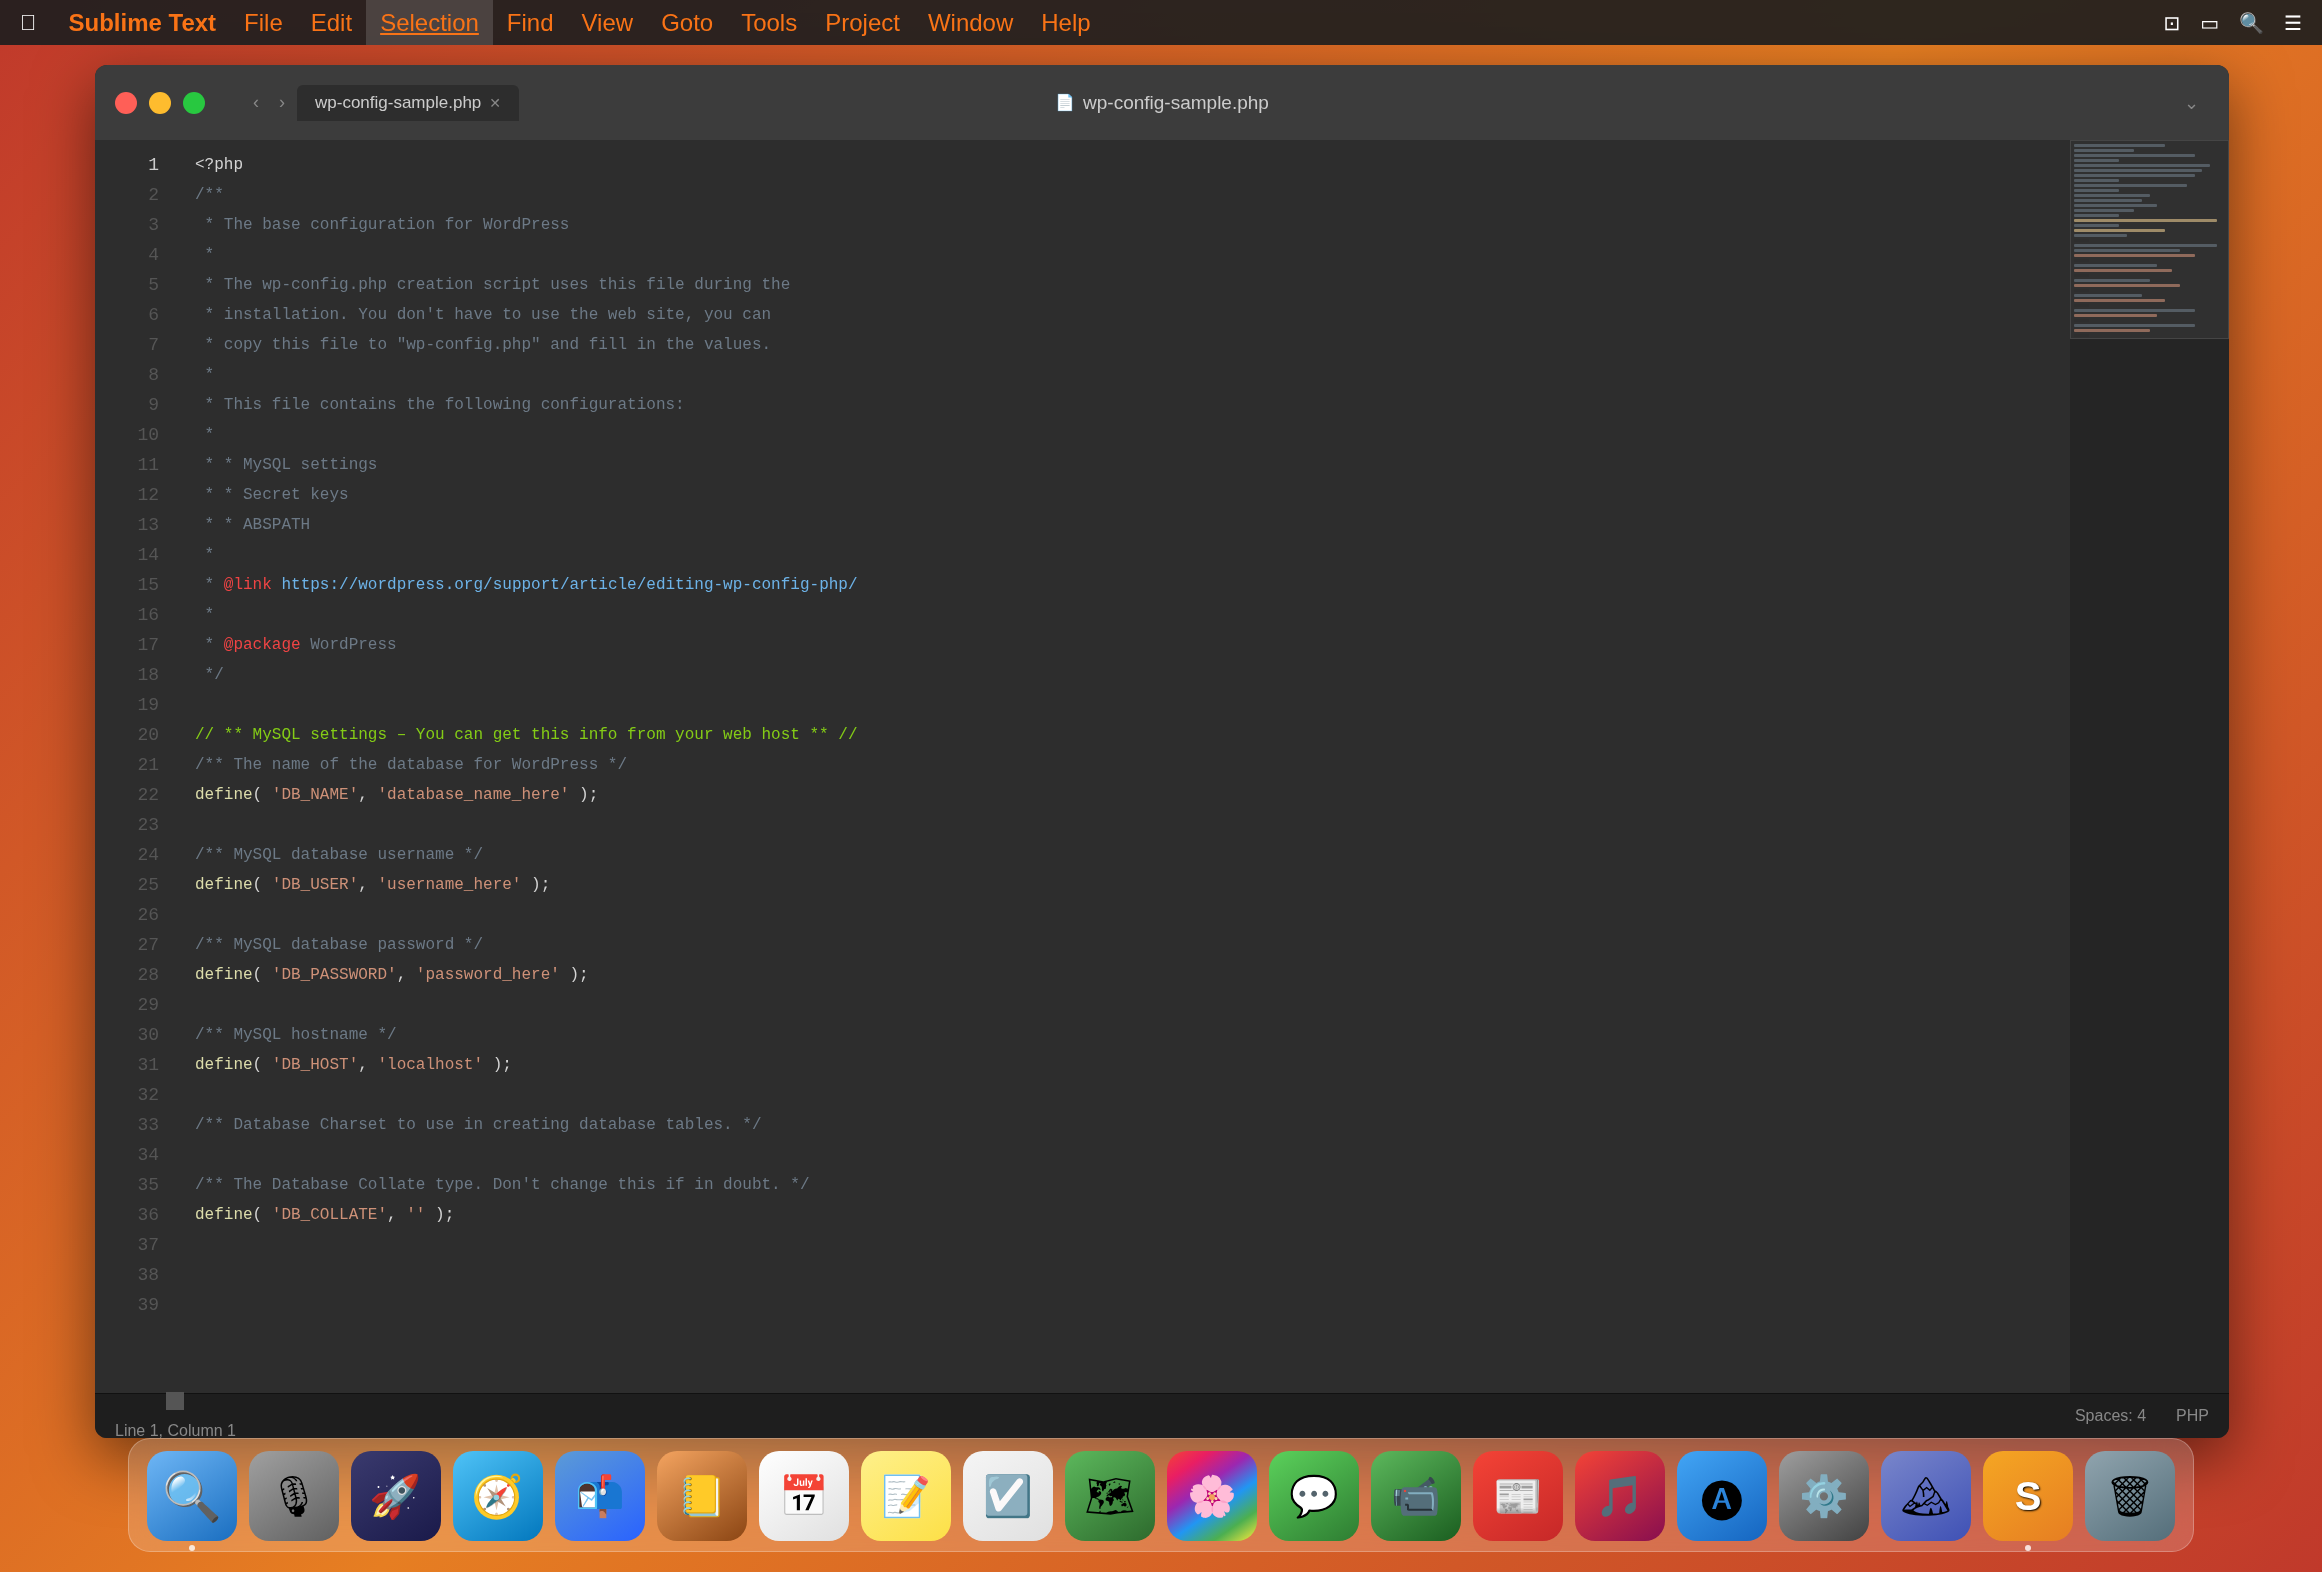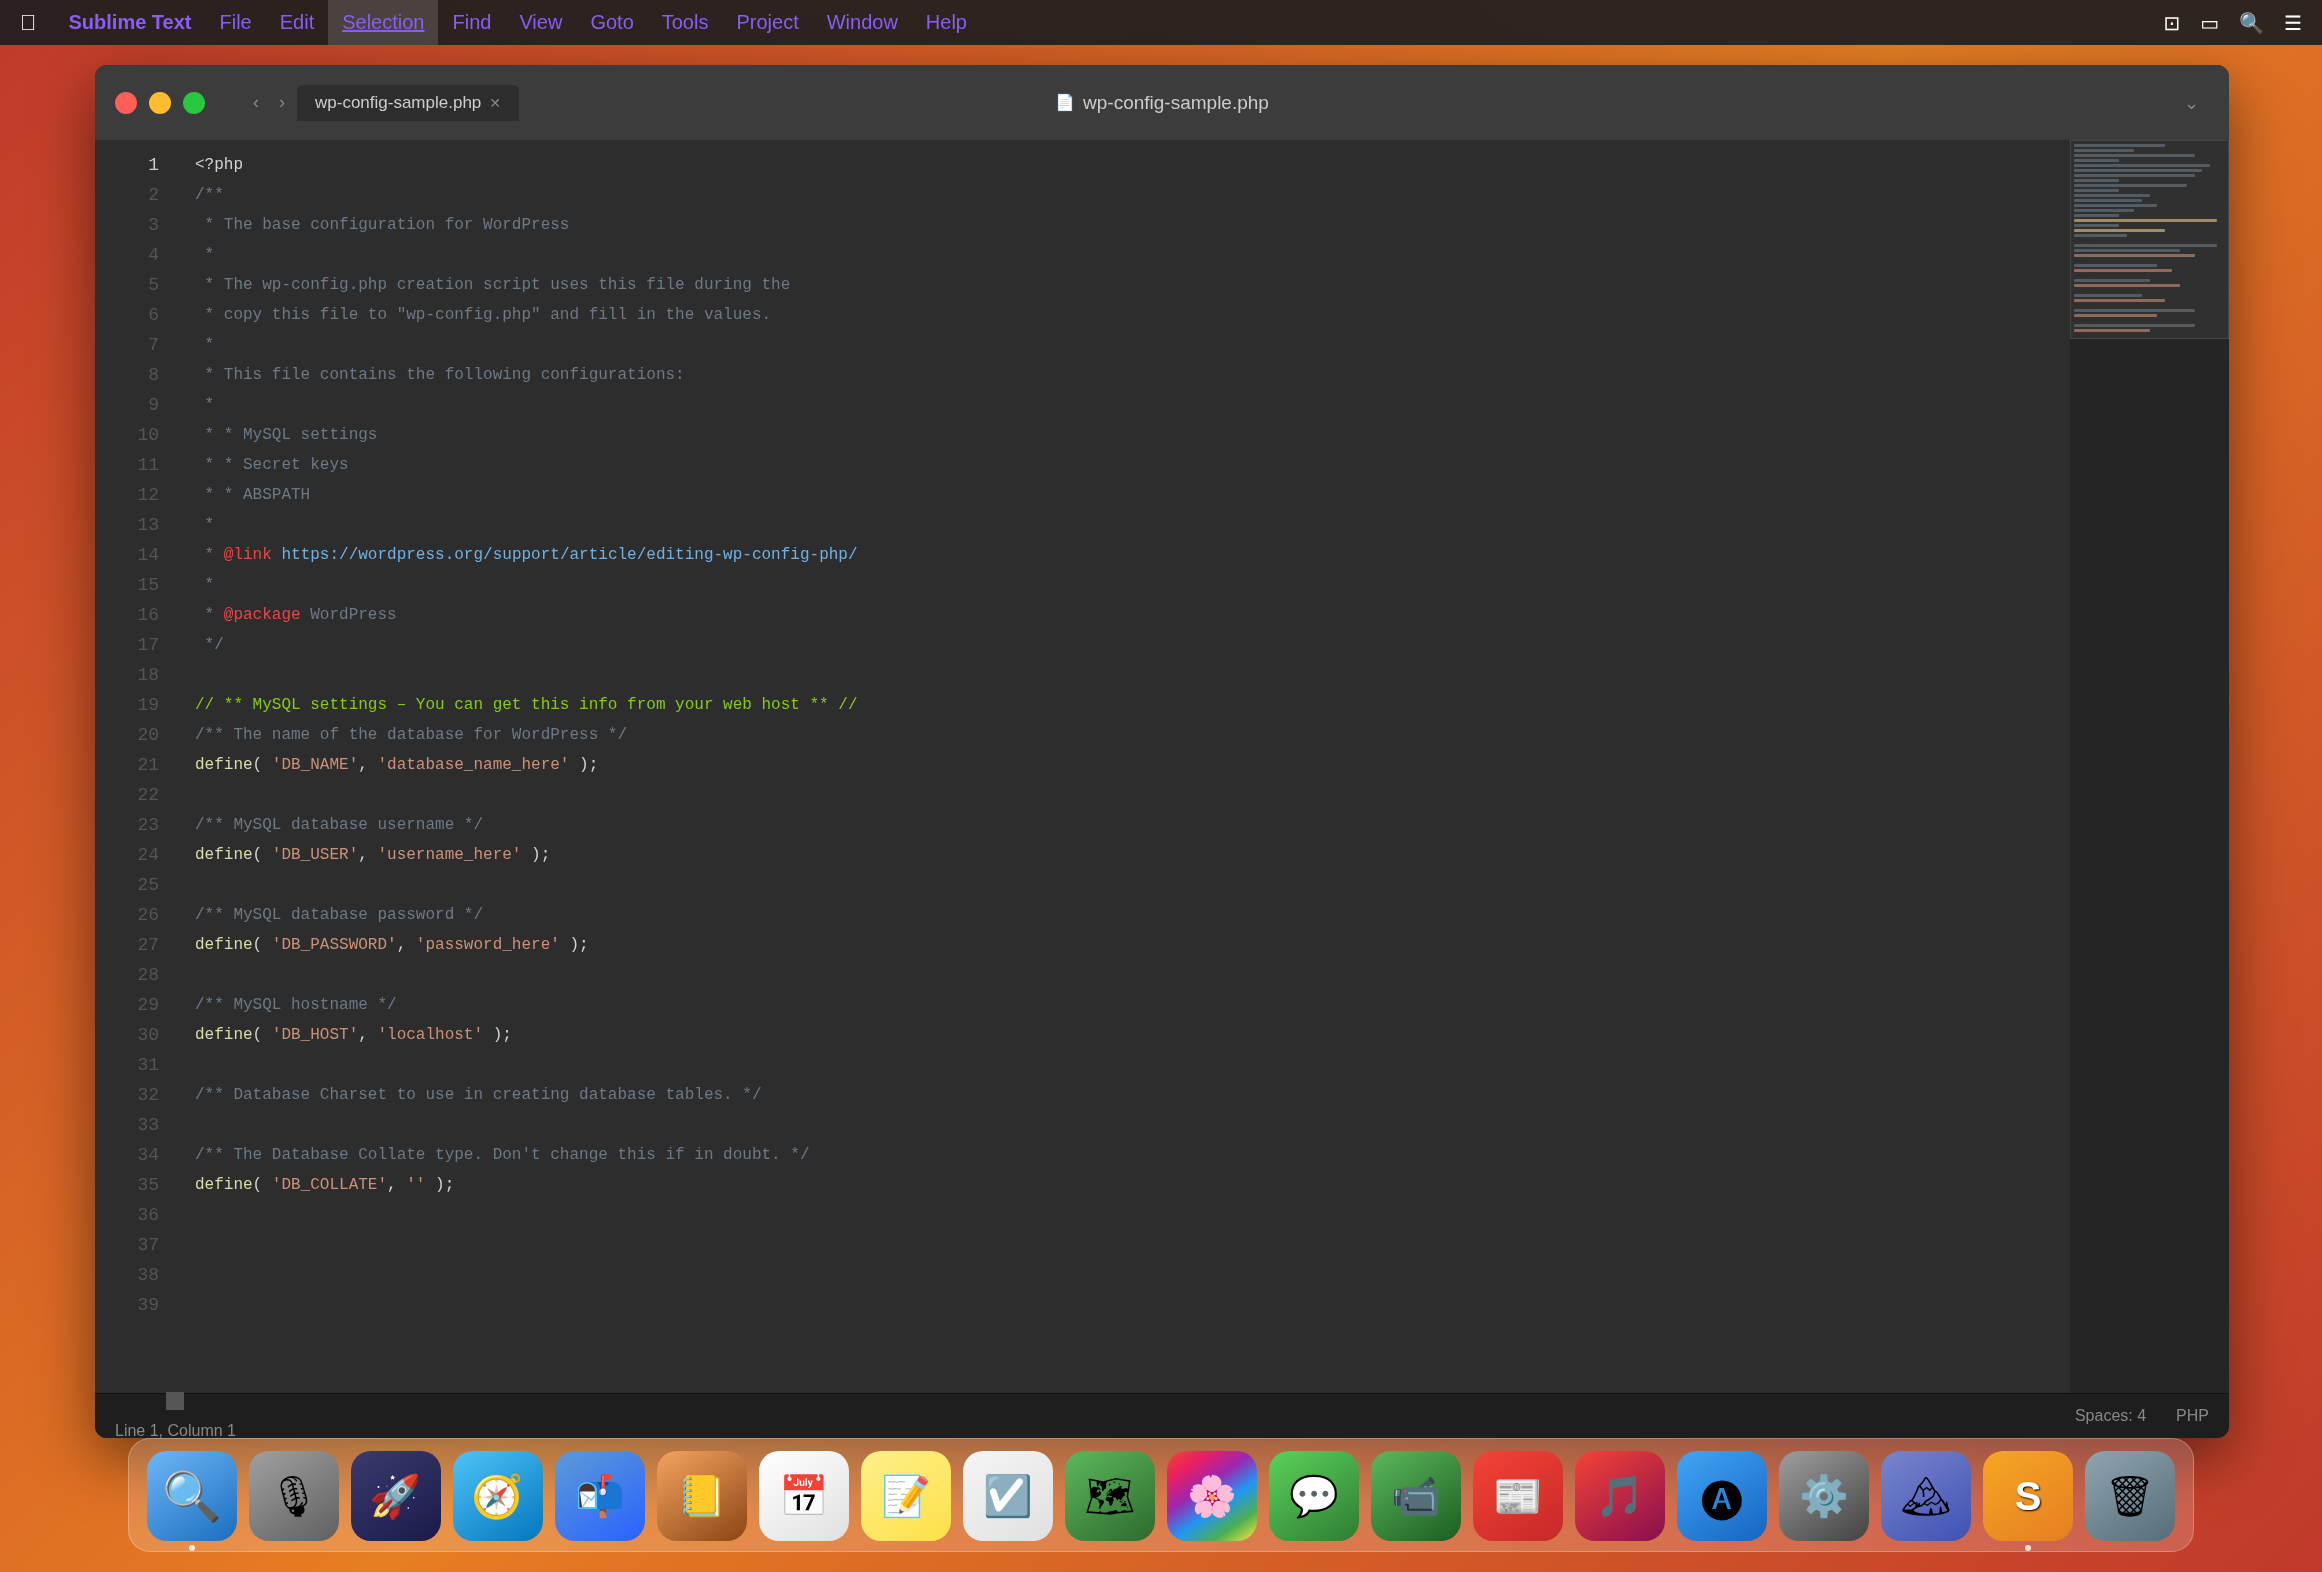--- a/index.html
+++ b/index.html
@@ -24,22 +24,22 @@
       position: relative;
       z-index: 100;
     }
     .menubar-apple {
       font-size: 22px;
       color: #fff;
       margin-right: 18px;
       cursor: default;
     }
     .menubar-item {
-      color: #8b5cf6;
-      font-size: 20px;
+      color: #f97316;
+      font-size: 24px;
       padding: 0 14px;
       height: 45px;
       display: flex;
       align-items: center;
       cursor: default;
       font-weight: 400;
       white-space: nowrap;
     }
     .menubar-item.active {
       background: rgba(255,255,255,0.15);
@@ -411,20 +411,21 @@
       <span class="line-number">38</span>
       <span class="line-number">39</span>
     </div>
 
     <div class="code-area">
       <span class="code-line"><span class="c-tag">&lt;?php</span></span>
       <span class="code-line"><span class="c-comment">/**</span></span>
       <span class="code-line"><span class="c-comment"> * The base configuration for WordPress</span></span>
       <span class="code-line"><span class="c-comment"> *</span></span>
       <span class="code-line"><span class="c-comment"> * The wp-config.php creation script uses this file during the</span></span>
+      <span class="code-line"><span class="c-comment"> * installation. You don't have to use the web site, you can</span></span>
       <span class="code-line"><span class="c-comment"> * copy this file to "wp-config.php" and fill in the values.</span></span>
       <span class="code-line"><span class="c-comment"> *</span></span>
       <span class="code-line"><span class="c-comment"> * This file contains the following configurations:</span></span>
       <span class="code-line"><span class="c-comment"> *</span></span>
       <span class="code-line"><span class="c-comment"> * * MySQL settings</span></span>
       <span class="code-line"><span class="c-comment"> * * Secret keys</span></span>
       <span class="code-line"><span class="c-comment"> * * ABSPATH</span></span>
       <span class="code-line"><span class="c-comment"> *</span></span>
       <span class="code-line"><span class="c-comment"> * </span><span class="c-annotation">@link</span><span class="c-comment"> </span><span class="c-url">https://wordpress.org/support/article/editing-wp-config-php/</span></span>
       <span class="code-line"><span class="c-comment"> *</span></span>

